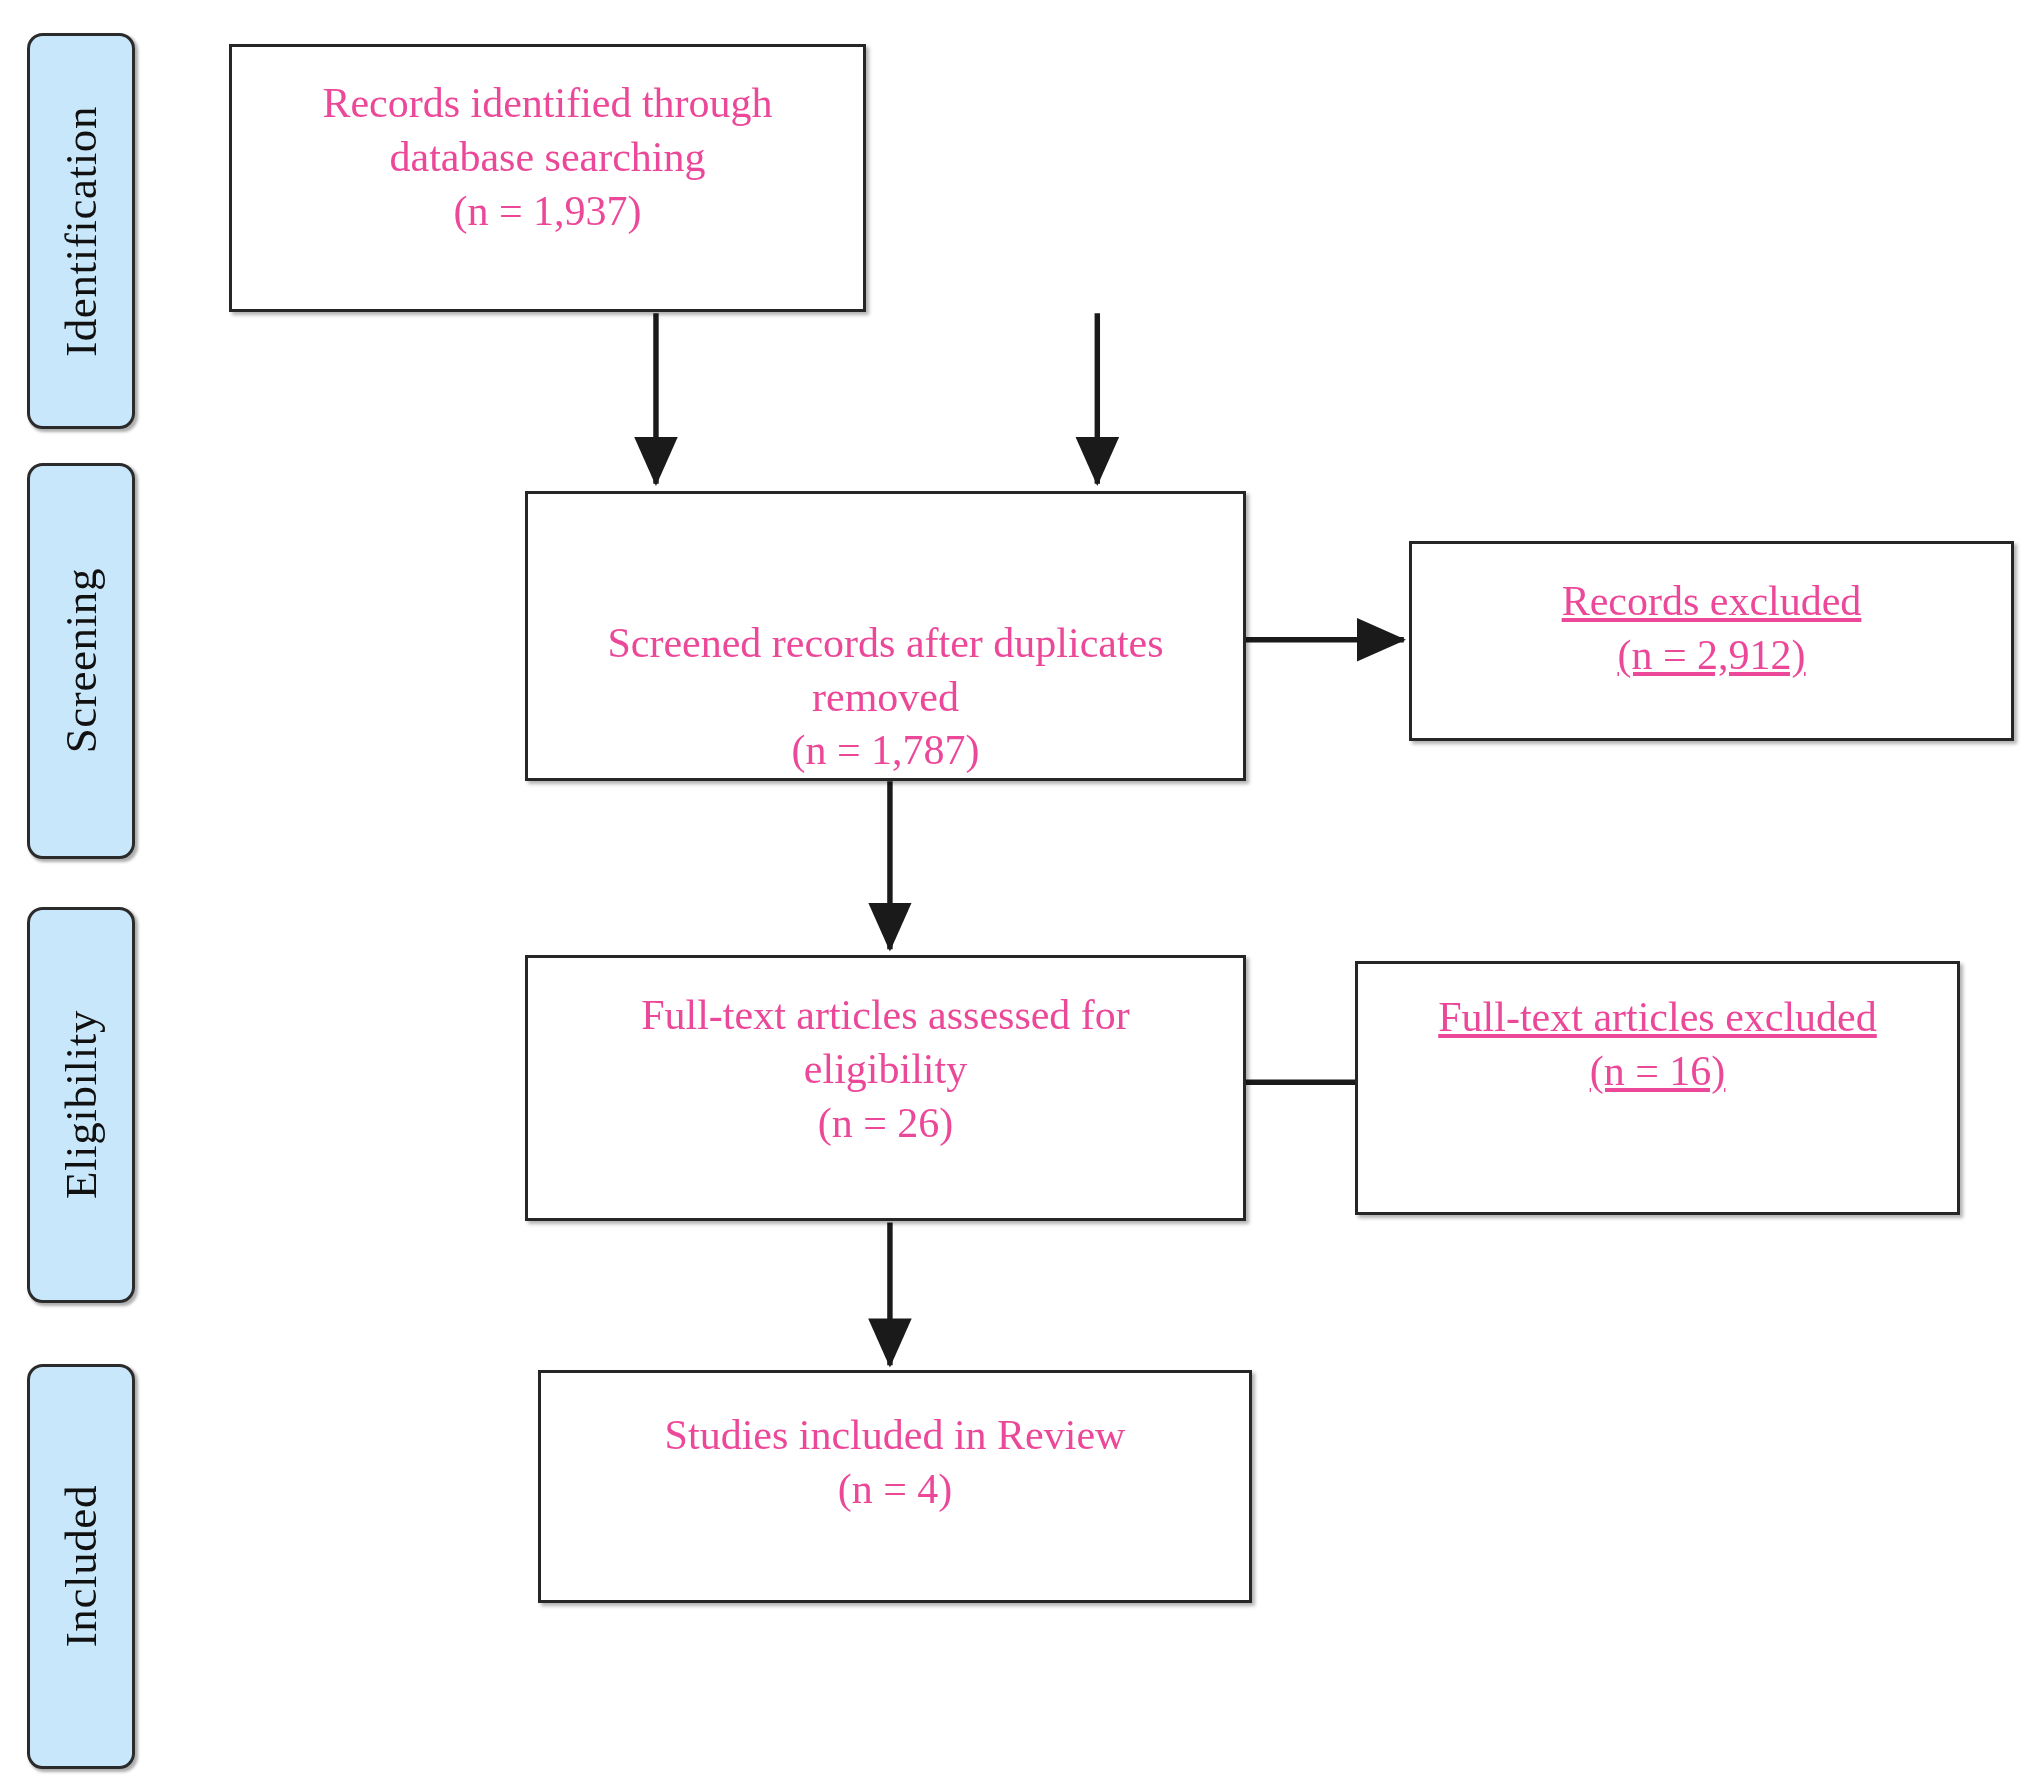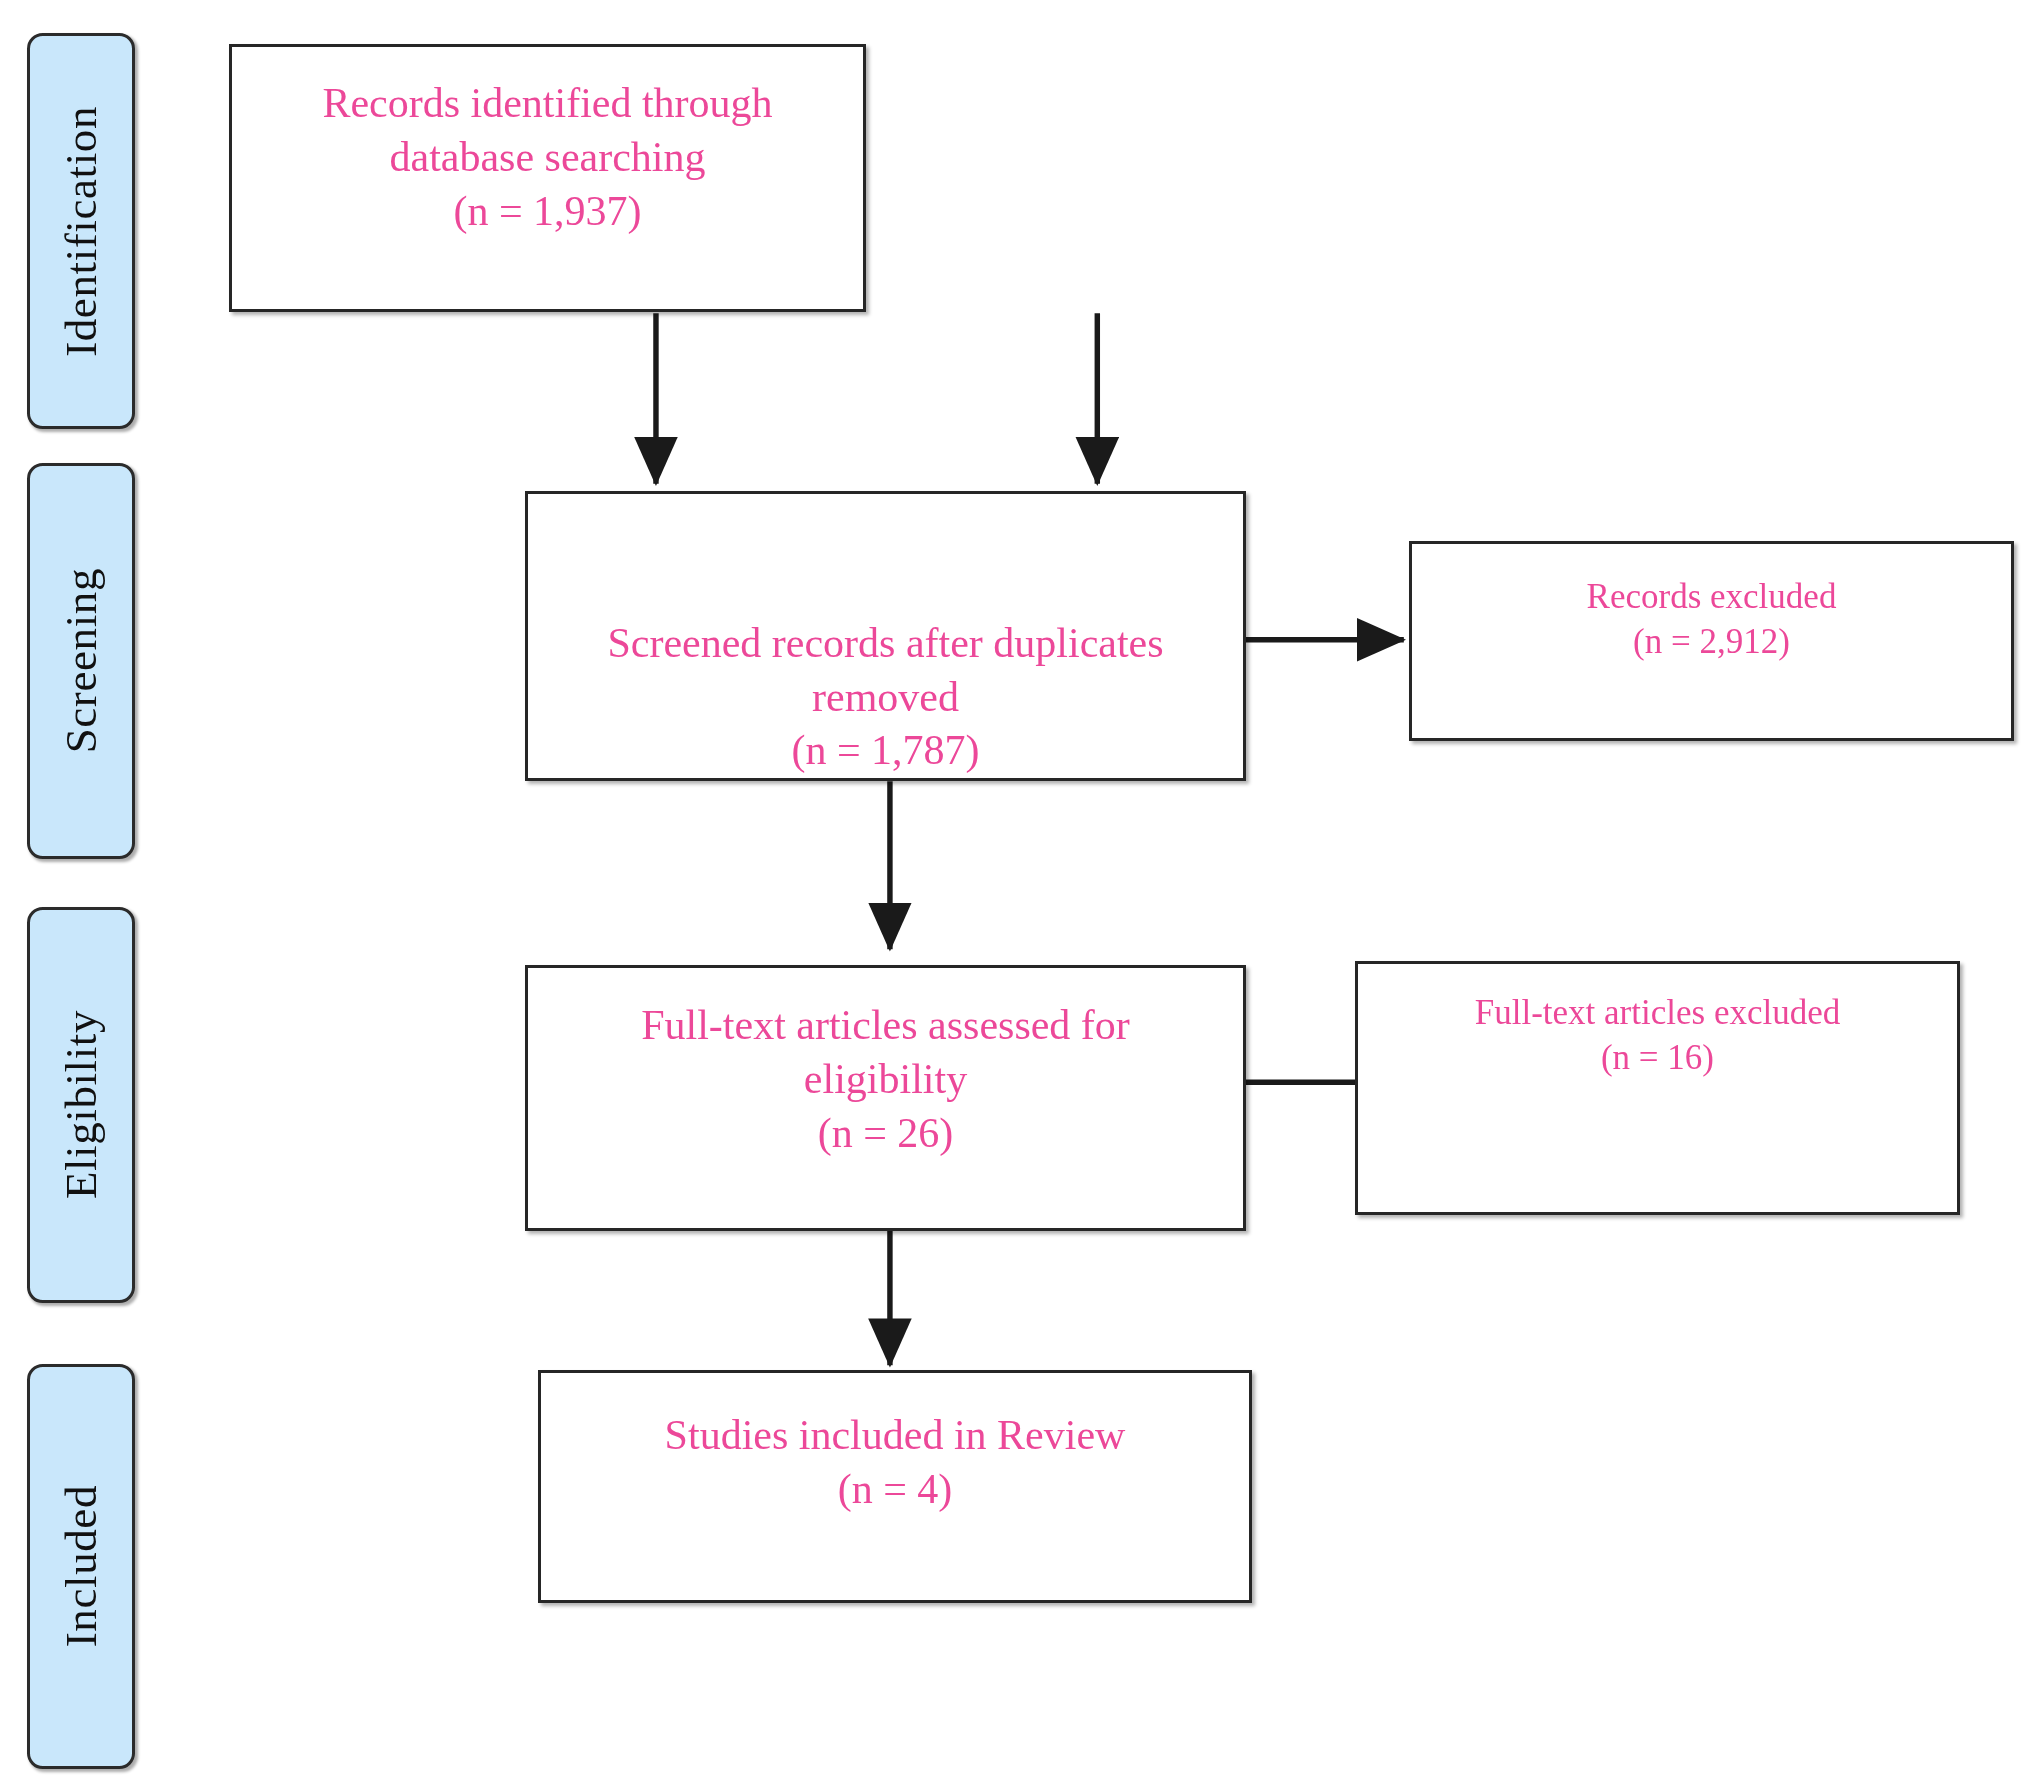--- a/index.html
+++ b/index.html
@@ -54,21 +54,21 @@
     padding-top: 27px;
     box-sizing: border-box;
   }
   .node .line {
     font-size: 42px;
     line-height: 1.28;
     color: #ec4899;
     text-align: center;
     white-space: nowrap;
   }
-  .node.narrow .line { font-size: 35px; }
+  .node.narrow .line { font-size: 42px; text-decoration: underline; }
 
   
   #wires {
     position: absolute;
     left: 0;
     top: 0;
     width: 2035px;
     height: 1788px;
     pointer-events: none;
   }
@@ -125,21 +125,21 @@
     <div class="line">Screened records after duplicates</div>
     <div class="line">removed</div>
     <div class="line">(n = 1,787)</div>
   </div>
 
   <div class="node narrow" style="left:1409px;top:541px;width:605px;height:200px;padding-top:31px;">
     <div class="line">Records excluded</div>
     <div class="line">(n = 2,912)</div>
   </div>
 
-  <div class="node" style="left:525px;top:955px;width:721px;height:266px;padding-top:31px;margin-top:10px;">
+  <div class="node" style="left:525px;top:955px;width:721px;height:266px;padding-top:31px;">
     <div class="line">Full-text articles assessed for</div>
     <div class="line">eligibility</div>
     <div class="line">(n = 26)</div>
   </div>
 
   <div class="node narrow" style="left:1355px;top:961px;width:605px;height:254px;padding-top:27px;">
     <div class="line">Full-text articles excluded</div>
     <div class="line">(n = 16)</div>
   </div>
 

